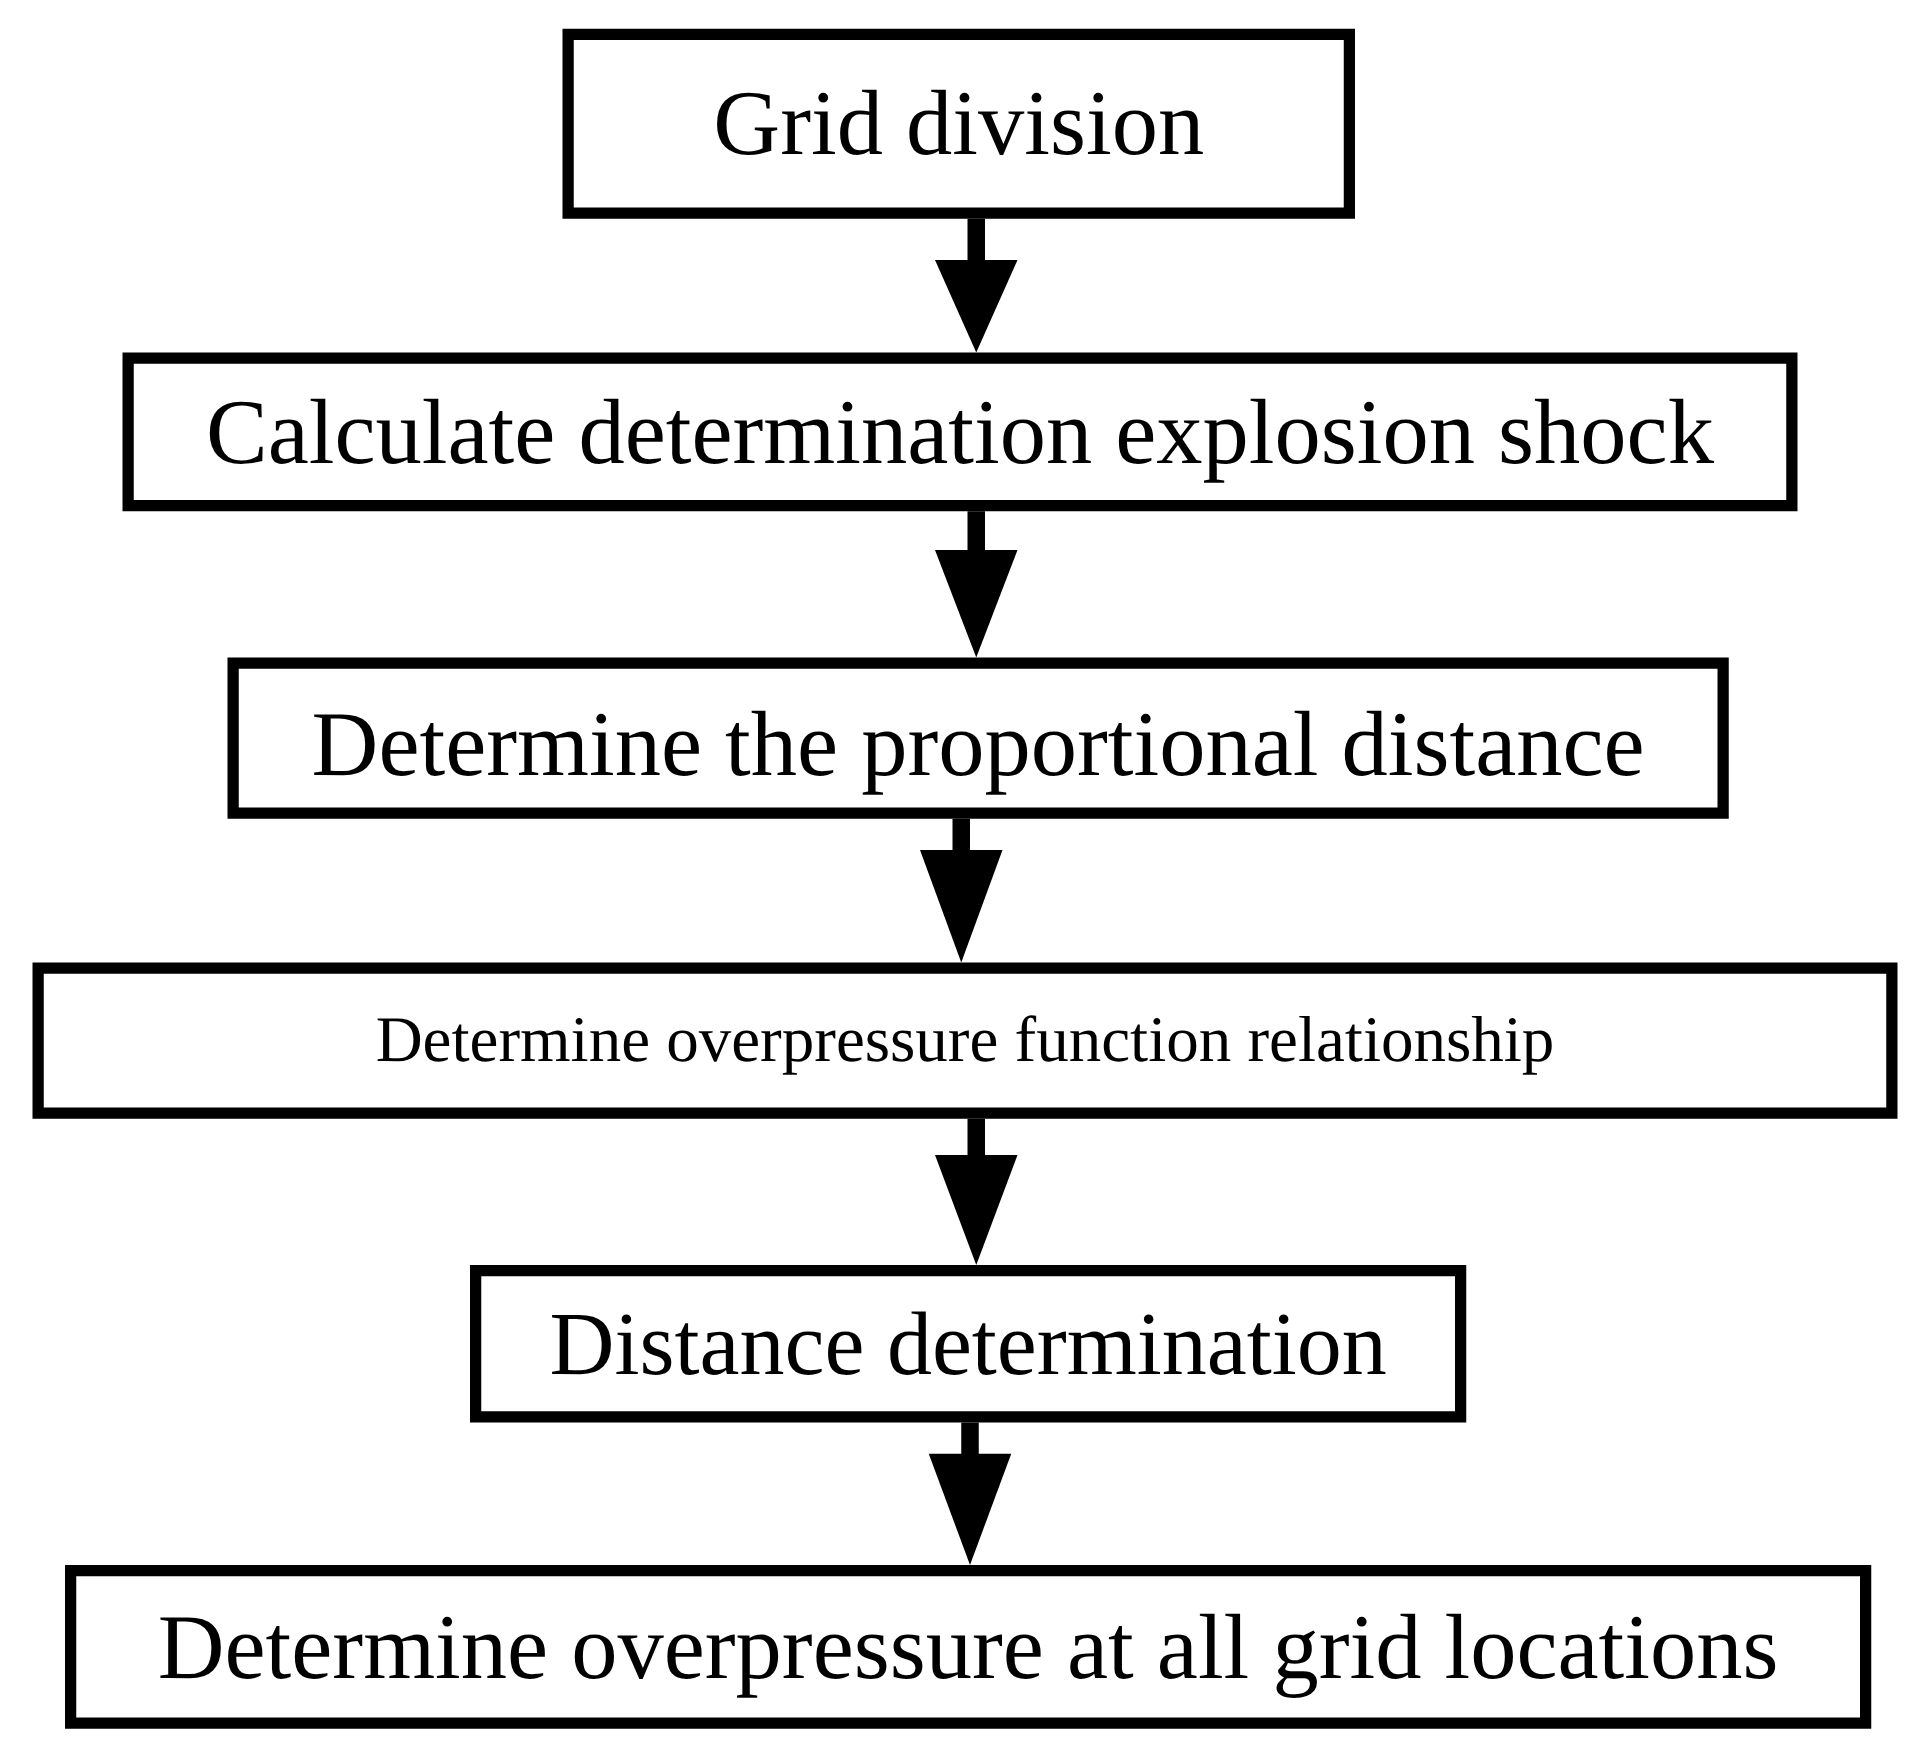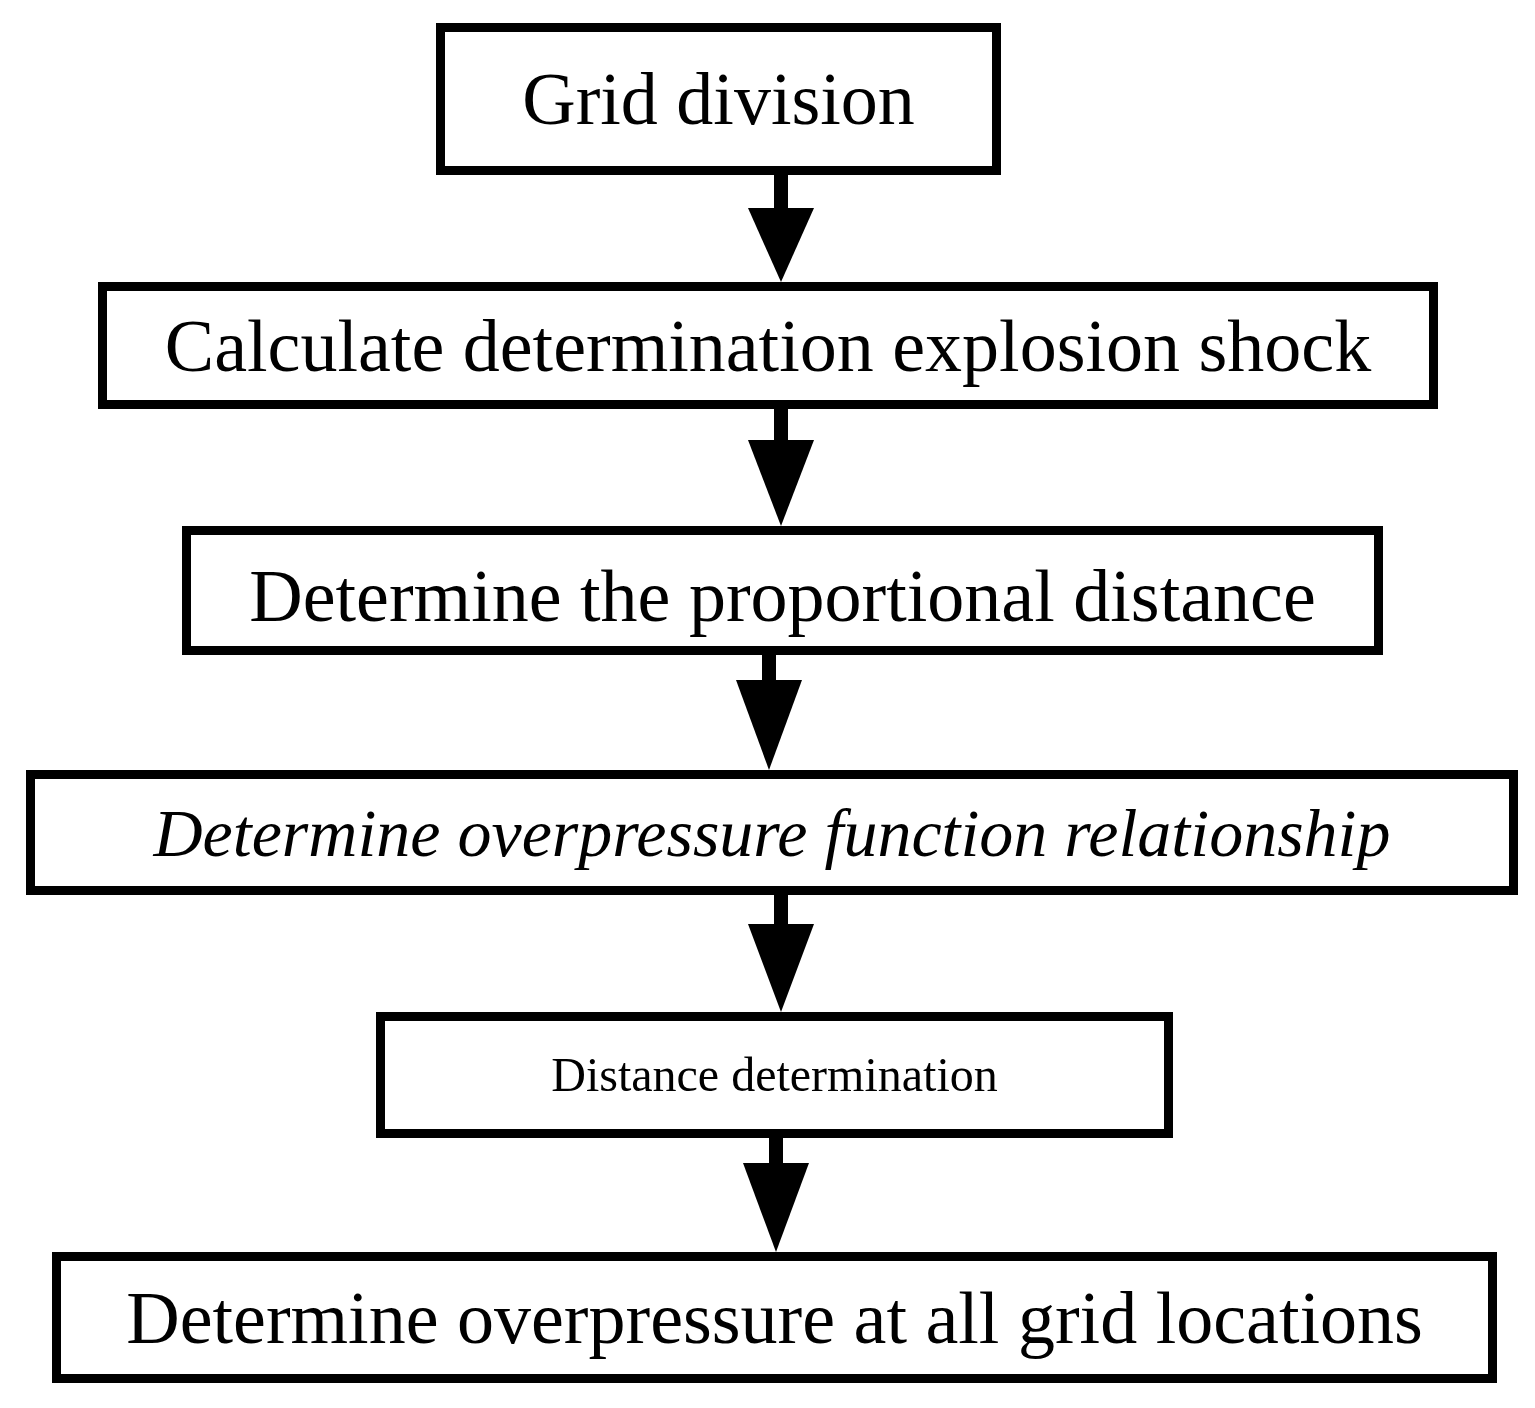--- a/index.html
+++ b/index.html
@@ -41,21 +41,21 @@
   .connector svg {
     display: block;
     overflow: visible;
   }
 </style>
 </head>
 <body>
 
 <div id="canvas">
 
-  <div class="node" style="left:436px; top:23px; width:565px; height:152px;">
+  <div class="node" style="left:450px; top:23px; width:634px; height:152px;">
     <span class="node-label" style="font-size:74px;">Grid division</span>
   </div>
 
   <div class="connector" style="left:735px; top:175px; width:92px; height:107px;">
     <svg width="92" height="107" viewBox="0 0 92 107" xmlns="http://www.w3.org/2000/svg">
       <rect x="39" y="0" width="14" height="38" fill="#000000"></rect>
       <polygon points="13,33 79,33 46,107" fill="#000000"></polygon>
     </svg>
   </div>
 
@@ -75,32 +75,32 @@
   </div>
 
   <div class="connector" style="left:723px; top:655px; width:92px; height:115px;">
     <svg width="92" height="115" viewBox="0 0 92 115" xmlns="http://www.w3.org/2000/svg">
       <rect x="39" y="0" width="14" height="30" fill="#000000"></rect>
       <polygon points="13,25 79,25 46,115" fill="#000000"></polygon>
     </svg>
   </div>
 
   <div class="node" style="left:26px; top:770px; width:1492px; height:125px;">
-    <span class="node-label" style="font-size:68px;font-style:italic;">Determine overpressure function relationship</span>
+    <span class="node-label" style="font-size:52px;">Determine overpressure function relationship</span>
   </div>
 
   <div class="connector" style="left:735px; top:895px; width:92px; height:117px;">
     <svg width="92" height="117" viewBox="0 0 92 117" xmlns="http://www.w3.org/2000/svg">
       <rect x="39" y="0" width="14" height="34" fill="#000000"></rect>
       <polygon points="13,29 79,29 46,117" fill="#000000"></polygon>
     </svg>
   </div>
 
   <div class="node" style="left:376px; top:1012px; width:797px; height:126px;">
-    <span class="node-label" style="font-size:48px;">Distance determination</span>
+    <span class="node-label" style="font-size:72px;">Distance determination</span>
   </div>
 
   <div class="connector" style="left:730px; top:1138px; width:92px; height:114px;">
     <svg width="92" height="114" viewBox="0 0 92 114" xmlns="http://www.w3.org/2000/svg">
       <rect x="39" y="0" width="14" height="30" fill="#000000"></rect>
       <polygon points="13,25 79,25 46,114" fill="#000000"></polygon>
     </svg>
   </div>
 
   <div class="node" style="left:52px; top:1252px; width:1445px; height:131px;justify-content:center;">

